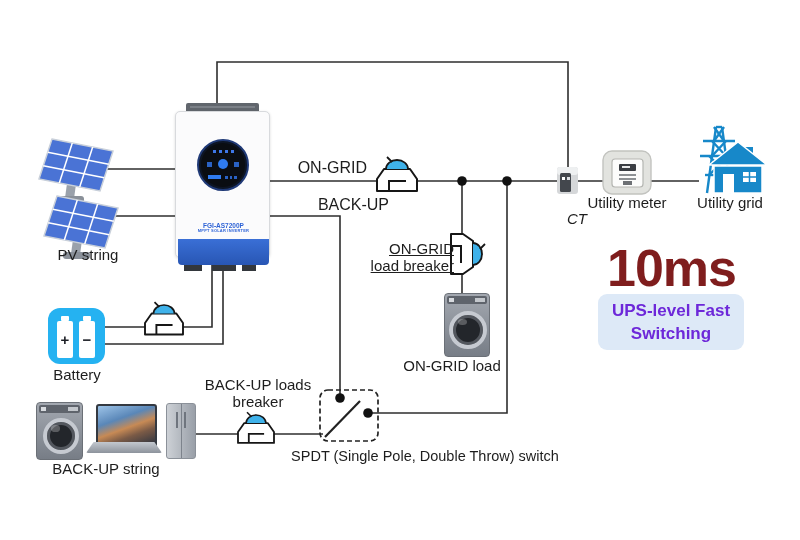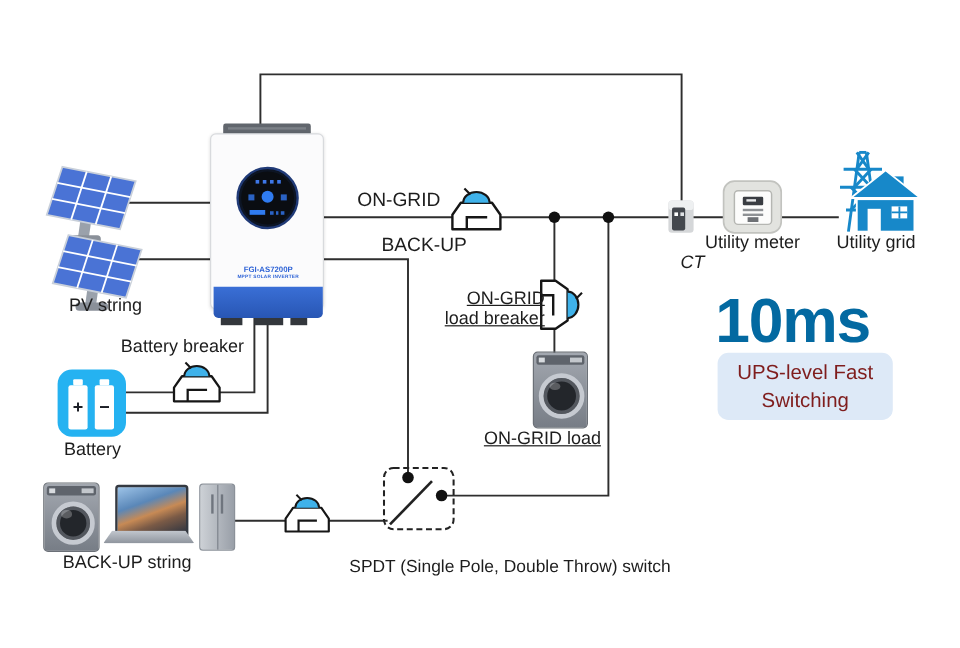--- a/index.html
+++ b/index.html
@@ -2,21 +2,21 @@
 <html><head>
 <meta charset="utf-8">
 <style>
   html,body{margin:0;padding:0;background:#fff;}
   .stage{position:relative;width:800px;height:540px;background:#fff;overflow:hidden;
          font-family:"Liberation Sans","DejaVu Sans",sans-serif;color:#1c1c1c;}
   svg.wires{position:absolute;left:0;top:0;}
   .lbl{position:absolute;font-size:15px;line-height:17px;text-align:center;color:#1d1d1d;}
   .lbl.left{text-align:right;}
   .lbl.big{font-size:16px;}
-  .lbl.small{font-size:14.5px;margin-top:17px;}
+  .lbl.small{font-size:14.5px;}
 
   
   .inverter{position:absolute;left:175px;top:103px;width:95px;height:159px;}
   .inv-vent{position:absolute;left:11px;top:0;width:73px;height:10px;background:#61666d;border-radius:2px;}
   .inv-vent:after{content:"";position:absolute;left:4px;top:3px;right:4px;height:2px;background:#7b8087;}
   .inv-body{position:absolute;left:0;top:8px;width:93px;height:145px;background:#fbfbfc;
             border:1px solid #d8dadd;border-radius:5px;box-shadow:0 1px 3px rgba(0,0,0,.15);}
   .inv-screen{position:absolute;left:21px;top:27px;width:48px;height:48px;border-radius:50%;
               background:#0a0d12;border:2px solid #203a77;box-shadow:inset 0 0 0 2px #0d1524;}
   .inv-screen .r1{position:absolute;left:14px;top:9px;width:22px;height:3px;display:flex;gap:3px;}
@@ -65,37 +65,37 @@
   .laptop-base{position:absolute;left:86px;top:442px;width:76px;height:11px;border-radius:2px;
                background:linear-gradient(180deg,#c3c8cf,#8d939c);
                clip-path:polygon(10% 0,90% 0,100% 100%,0 100%);}
   .fridge{position:absolute;left:166px;top:403px;width:28px;height:54px;border:1px solid #8b9199;border-radius:3px;
           background:linear-gradient(90deg,#cdd1d6,#999fa8);}
   .fridge:after{content:"";position:absolute;left:50%;top:0;bottom:0;width:1px;background:#7d838c;}
   .fridge i{position:absolute;top:8px;width:2px;height:16px;background:#6f757e;}
   .fridge i.h1{left:9px;} .fridge i.h2{right:9px;}
 
   
-  .val{position:absolute;text-align:left;font-weight:800;color:#0369a1;letter-spacing:-1px;}
+  .val{position:absolute;text-align:right;font-weight:800;color:#7f1d1d;letter-spacing:-1px;}
   .val.v1{left:596px;top:238px;width:140px;font-size:52px;}
   .val.v2{left:592px;top:358px;width:142px;font-size:50px;}
   .cap{position:absolute;background:#dde9f7;border-radius:9px;text-align:center;
-       font-weight:normal;font-size:17px;line-height:23px;color:#7f1d1d;padding:5px 5px;box-sizing:border-box;}
+       font-weight:bold;font-size:17px;line-height:23px;color:#6d28d9;padding:5px 5px;box-sizing:border-box;}
   .cap.c1{left:598px;top:294px;width:146px;}
   .cap.c2{left:599px;top:409px;width:148px;}
 
   
   .l-pv{left:36px;top:246px;width:104px;}
   .l-bat{left:25px;top:366px;width:104px;}
   .l-batbrk{left:82px;top:280px;width:140px;}
   .l-ongrid{left:277px;top:159px;width:90px;}
   .l-backup{left:277px;top:196px;width:90px;margin-left:22px;}
   .l-ogbrk{left:347px;top:134px;width:140px;}
   .l-oglbrk{left:362px;top:240px;width:92px;text-decoration:underline;}
-  .l-ogload{left:392px;top:357px;width:120px;text-decoration:underline;}
+  .l-ogload{left:392px;top:357px;width:120px;}
   .l-bkbrk{left:188px;top:376px;width:140px;}
   .l-bkloads{left:45px;top:460px;width:122px;}
   .l-spdt{left:264px;top:448px;width:322px;}
   .l-ct{left:553px;top:210px;width:48px;font-style:italic;}
   .l-meter{left:567px;top:194px;width:120px;}
   .l-grid{left:670px;top:194px;width:120px;}
 </style>
 </head>
 <body>
 
@@ -260,25 +260,25 @@
   <div class="washer og">
     <div class="panel">
         <i class="a"></i>
         <i class="b"></i>
       </div>
       <div class="door"></div>
   </div>
 
   <div class="lbl l-pv">PV string</div>
   <div class="lbl l-bat">Battery</div>
-  <div class="lbl l-batbrk">Battery breaker</div>
   <div class="lbl big left l-ongrid">ON-GRID</div>
   <div class="lbl big left l-backup">BACK-UP</div>
   <div class="lbl left l-oglbrk">ON-GRID load breaker</div>
   <div class="lbl l-ogload">ON-GRID load</div>
+  <div class="lbl l-bkbrk">BACK-UP loads breaker</div>
   <div class="lbl l-bkloads">BACK-UP string</div>
   <div class="lbl small l-spdt">SPDT (Single Pole, Double Throw) switch</div>
   <div class="lbl l-ct">CT</div>
   <div class="lbl l-meter">Utility meter</div>
   <div class="lbl l-grid">Utility grid</div>
 
   <div class="val v1">10ms</div>
   <div class="cap c1">UPS-level Fast Switching</div>
 
 </div>

